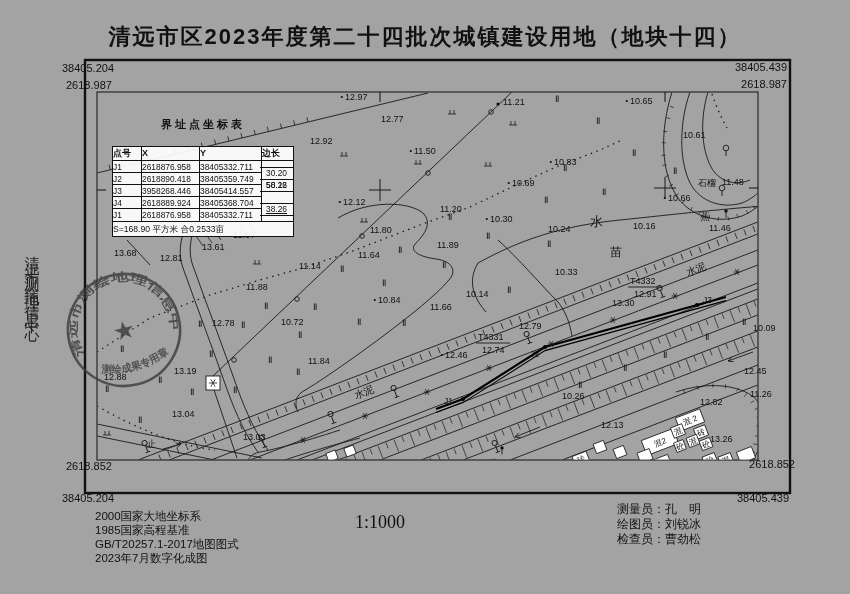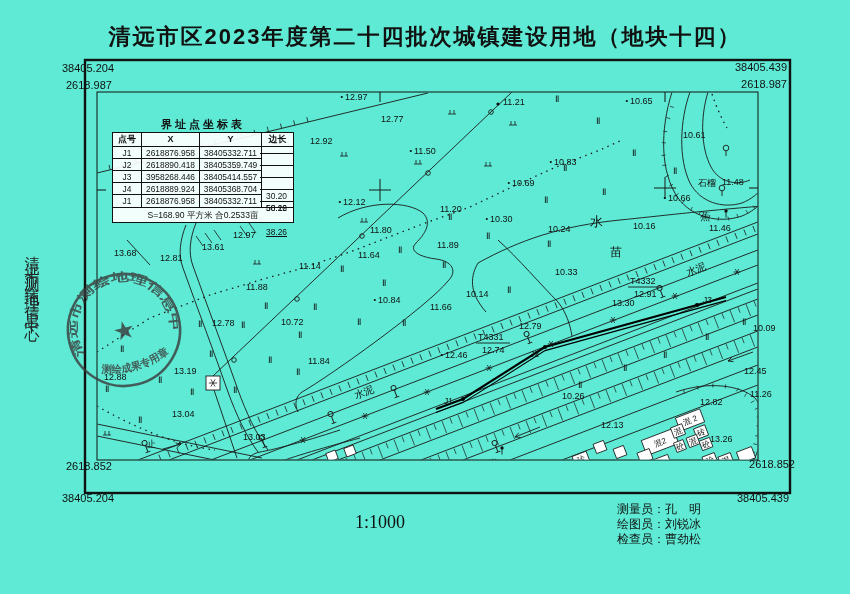--- a/index.html
+++ b/index.html
@@ -1,37 +1,37 @@
 <!DOCTYPE html>
 <html><head>
 <meta charset="utf-8">
 <style>
   html,body{margin:0;padding:0;background:#e8e8e8;}
-  .sheet{position:relative;width:850px;height:594px;background:#5eead4;overflow:hidden;
+  .sheet{position:relative;width:850px;height:594px;background:#a3a3a3;overflow:hidden;
          font-family:"Liberation Sans",sans-serif;color:#111;}
   .title{position:absolute;top:22px;left:0;width:100%;text-align:center;
          font-size:22px;font-weight:bold;letter-spacing:2px;}
   #mapsvg{position:absolute;left:0;top:0;}
   #mapsvg text{font-family:"Liberation Sans",sans-serif;fill:#111;}
   
   .ct{position:absolute;left:112px;top:117px;width:182px;color:#111;}
-  .ct-title{text-align:center;font-size:11px;font-weight:bold;letter-spacing:3px;margin-bottom:0;}
+  .ct-title{text-align:center;font-size:11px;font-weight:bold;letter-spacing:3px;margin-bottom:14px;}
   .ct-box{border:1.4px solid #111;background:rgba(255,255,255,.92);}
-  .ct-row{display:flex;height:12px;line-height:12px;font-size:8.4px;text-align:center;}
+  .ct-row{display:flex;height:12px;line-height:12px;font-size:8.4px;text-align:left;}
   .ct-h{height:13px;line-height:13px;font-size:9px;font-weight:bold;border-bottom:1px solid #111;}
   .c0{width:28px;border-right:1px solid #111;}
   .c1{width:57px;border-right:1px solid #111;}
   .c2{width:61px;border-right:1px solid #111;}
   .c3{flex:1;}
   .bb{border-bottom:1px solid #111;}
   .ct-bodywrap{position:relative;}
   .ct-side{position:absolute;right:0;top:0;width:33px;height:60px;}
   .sl{position:absolute;left:0;width:100%;height:1px;background:#111;}
-  .sv{position:absolute;left:0;width:100%;height:12px;line-height:12px;text-align:center;font-size:8.4px;margin-top:37px;}
-  .ct-f{height:14px;line-height:14px;border-top:1px solid #111;text-align:center;font-size:8.6px;}
+  .sv{position:absolute;left:0;width:100%;height:12px;line-height:12px;text-align:center;font-size:8.4px;}
+  .ct-f{height:14px;line-height:14px;border-top:1px solid #111;text-align:left;font-size:8.6px;}
   
   .sidetext{position:absolute;left:22px;top:244px;writing-mode:vertical-lr;
             font-size:15px;letter-spacing:7px;color:#222;}
   
   .seal{position:absolute;left:52px;top:258px;}
   
   .notes{position:absolute;left:95px;top:509px;font-size:11.5px;line-height:14px;}
   .scale{position:absolute;left:355px;top:512px;width:160px;text-align:left;
          font-size:18px;font-family:"Liberation Serif",serif;}
   .staff{position:absolute;left:617px;top:502px;font-size:12px;line-height:15px;}
@@ -671,20 +671,26 @@
       </text>
       <text font-size="10.5" font-weight="bold">
         <textPath href="#sealBanner" startOffset="2" textLength="72" lengthAdjust="spacingAndGlyphs">测绘成果专用章</textPath>
       </text>
       <text x="72" y="81" font-size="25" text-anchor="middle">★</text>
     </g>
   </svg>
 
   <div class="sidetext">清远市测绘地理信息中心</div>
 
+  <div class="notes">
+    <div>2000国家大地坐标系</div>
+    <div>1985国家高程基准</div>
+    <div>GB/T20257.1-2017地图图式</div>
+    <div>2023年7月数字化成图</div>
+  </div>
   <div class="scale">1:1000</div>
   <div class="staff">
     <div><span>测量员：</span><span>孔　明</span></div>
     <div><span>绘图员：</span><span>刘锐冰</span></div>
     <div><span>检查员：</span><span>曹劲松</span></div>
   </div>
 
 </div>
 
 </body></html>

